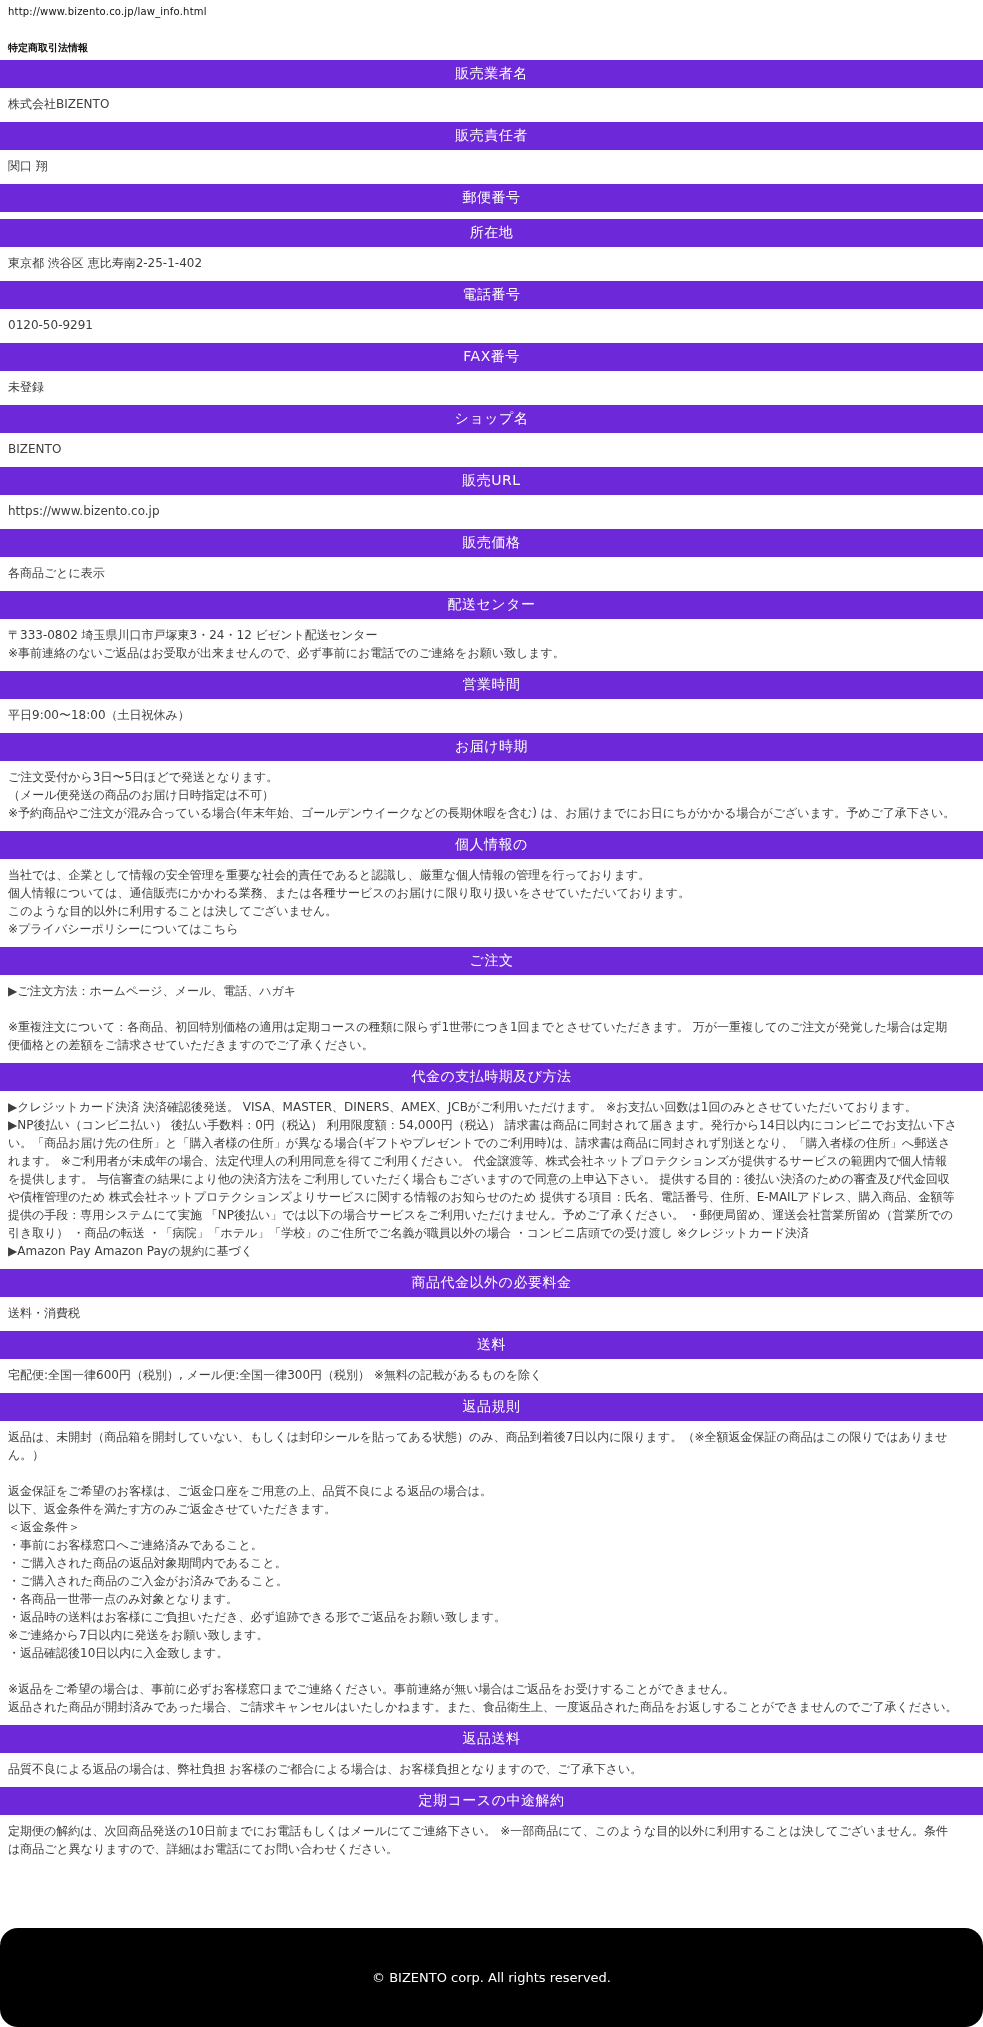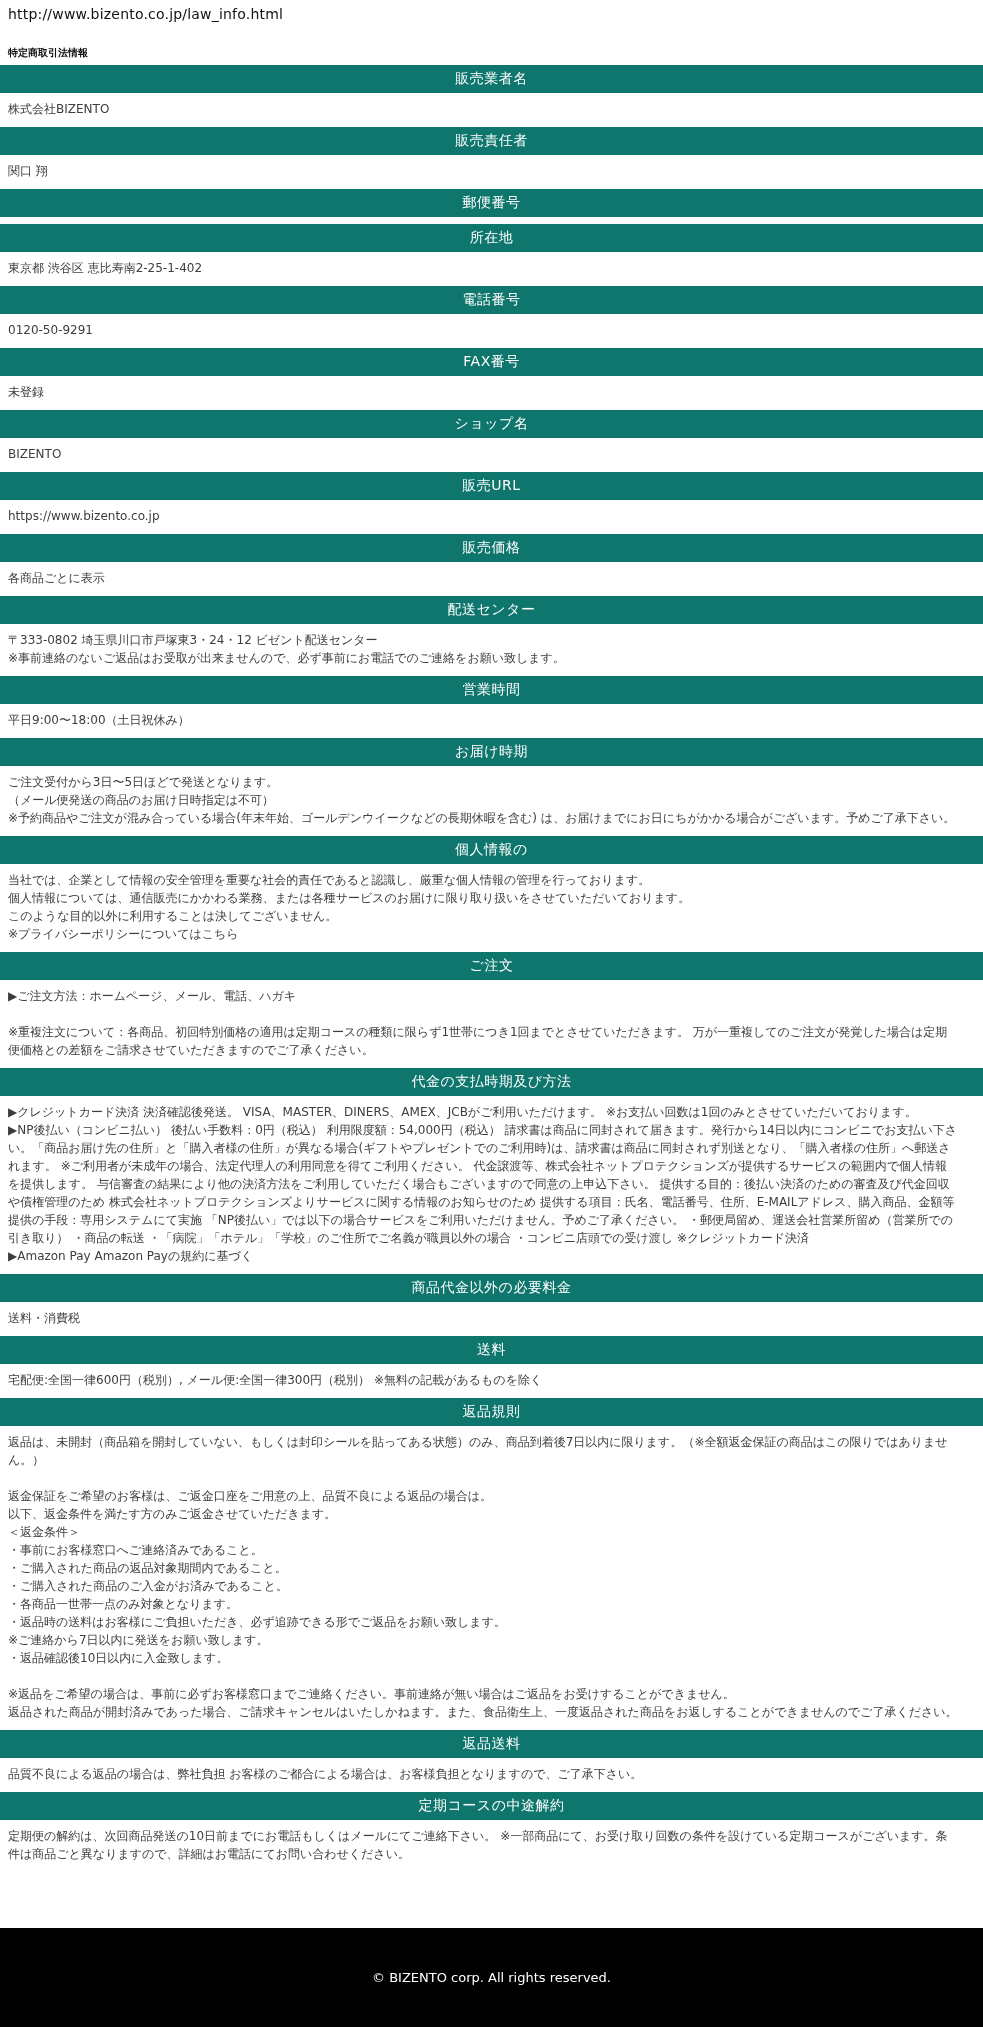--- a/index.html
+++ b/index.html
@@ -4,44 +4,44 @@
 <style>
   html,body{margin:0;padding:0;}
   body{
     width:983px;height:2027px;position:relative;overflow:hidden;
     background:#ffffff;
     font-family:"DejaVu Sans","Liberation Sans",sans-serif;
     -webkit-font-smoothing:antialiased;
   }
   .url-header{
     margin:6px 8px 0 8px;
-    font-size:14px;color:#111111;letter-spacing:.2px;
+    font-size:10px;color:#111111;letter-spacing:.2px;
   }
   .page-title{
     margin:24px 8px 5px 8px;
     font-size:10px;font-weight:bold;color:#111111;
   }
   .section-heading-bar{
-    width:983px;height:28px;background:#0f766e;
+    width:983px;height:28px;background:#6d28d9;
     display:flex;align-items:center;justify-content:center;
     margin:0 0 7px 0;
   }
   .section-heading-label{
     color:#ffffff;font-size:14px;letter-spacing:.5px;
   }
   .section-body{margin:0 24px 9px 8px;}
   .line{
     margin:0;padding:0;
     font-size:12px;line-height:18px;min-height:18px;
     color:#3d3d3d;
   }
   .footer{
     position:absolute;left:0;bottom:0;width:983px;height:99px;
     background:#000000;
-    display:flex;align-items:center;justify-content:center;
+    display:flex;align-items:center;justify-content:center;border-radius:18px;
   }
   .copyright{color:#ffffff;font-size:13px;}
 </style>
 </head>
 <body>
 
 <div class="page">
   <div class="url-header">http://www.bizento.co.jp/law_info.html</div>
   <h1 class="page-title">特定商取引法情報</h1>
 
@@ -236,21 +236,21 @@
     <div class="section-body">
           <p class="line">品質不良による返品の場合は、弊社負担 お客様のご都合による場合は、お客様負担となりますので、ご了承下さい。</p>
         </div>
   </section>
 
   <section class="section">
     <div class="section-heading-bar">
       <span class="section-heading-label">定期コースの中途解約</span>
     </div>
     <div class="section-body">
-          <p class="line">定期便の解約は、次回商品発送の10日前までにお電話もしくはメールにてご連絡下さい。 ※一部商品にて、お受け取り回数の条件を設けている定期コースがございます。条件は商品ごと異なりますので、詳細はお電話にてお問い合わせください。</p>
+          <p class="line">定期便の解約は、次回商品発送の10日前までにお電話もしくはメールにてご連絡下さい。 ※一部商品にて、このような目的以外に利用することは決してございません。条件は商品ごと異なりますので、詳細はお電話にてお問い合わせください。</p>
         </div>
   </section>
 </div>
 
   <div class="footer">
     <div class="copyright">© BIZENTO corp. All rights reserved.</div>
   </div>
 </div>
 
 </body></html>

